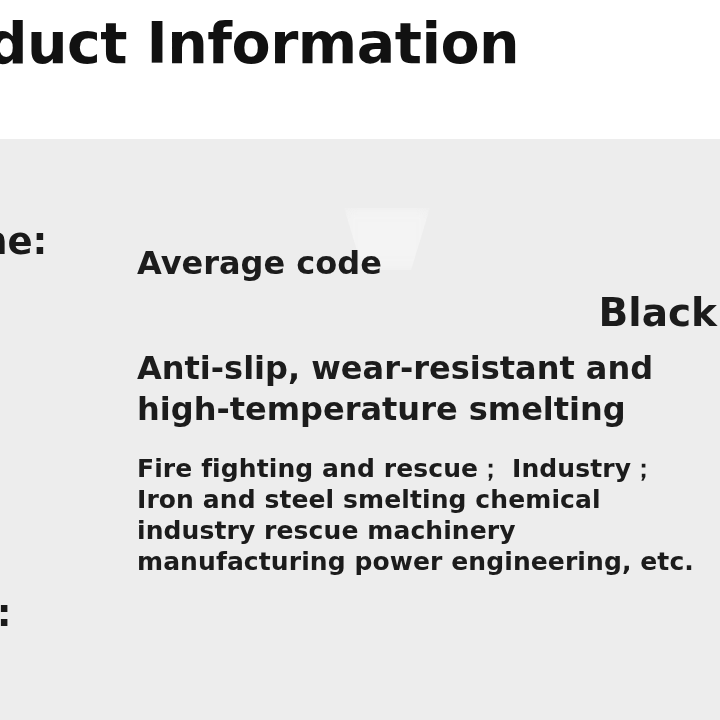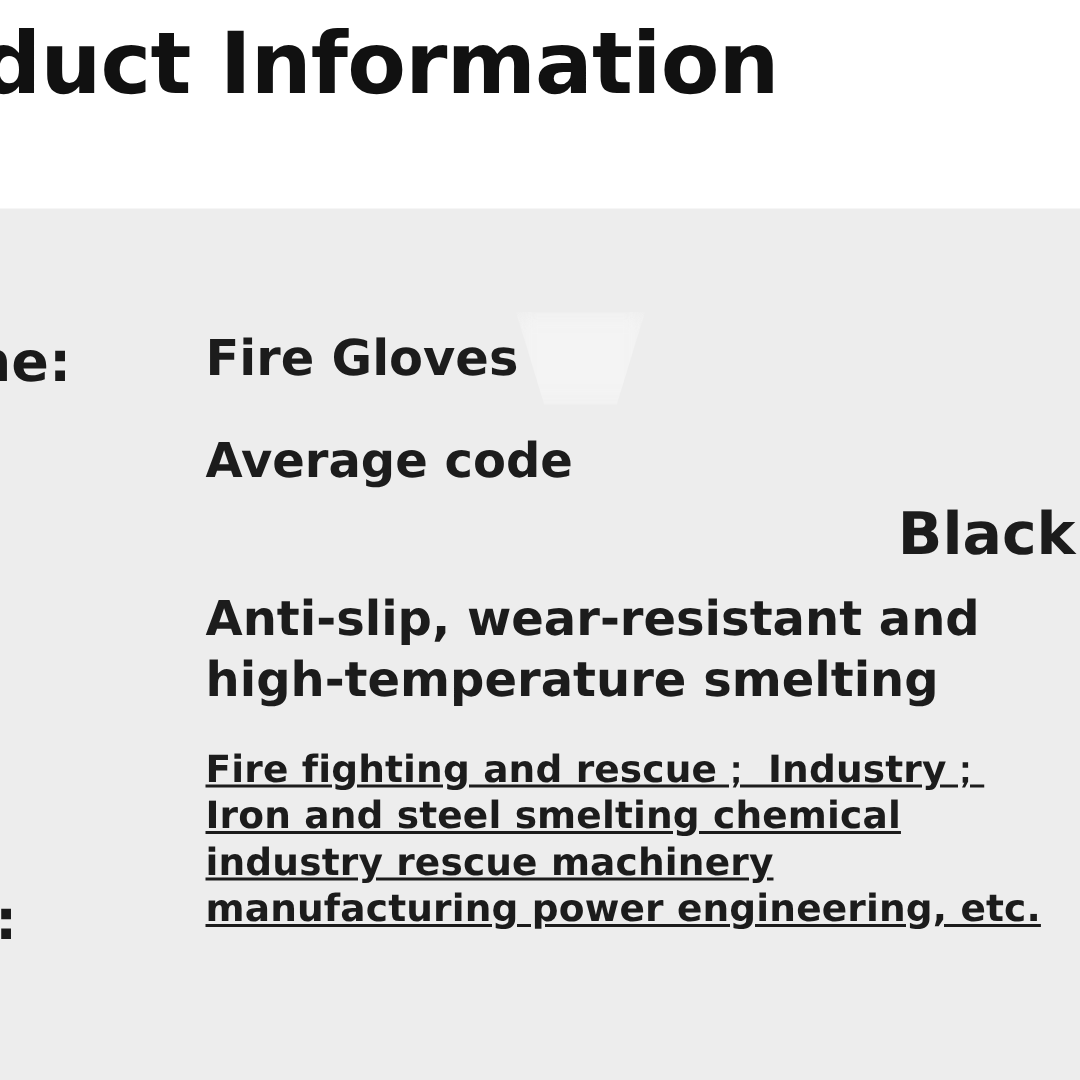--- a/index.html
+++ b/index.html
@@ -135,42 +135,40 @@
     width: 560px;
   }
   .val-scenario {
     font-size: 25px;
     line-height: 31px;
     margin: 23px 0 0 0;
     white-space: normal;
     width: 572px;
     font-weight: 700;
     letter-spacing: 0.1px;
-    text-decoration: underline;
   }
 </style>
 </head>
 <body>
 
 <div class="page">
 
   <div class="header-band">
     <div class="page-title">oduct Information</div>
   </div>
 
   <div class="body-panel"></div>
 
   <div class="watermark"></div>
 
   <div class="label label-name">ame:</div>
 
   <div class="label label-scenario">nario:</div>
 
   <div class="values">
-    <div class="val val-product">Fire Gloves</div>
 
 
     <div class="val val-code">Average code</div>
 
     <div class="val val-color">Black</div>
 
     <div class="val val-feature">Anti-slip, wear-resistant and high-temperature smelting</div>
 
     <div class="val val-scenario">Fire fighting and rescue； Industry； Iron and steel smelting chemical industry rescue machinery manufacturing power engineering, etc.</div>
   </div>

